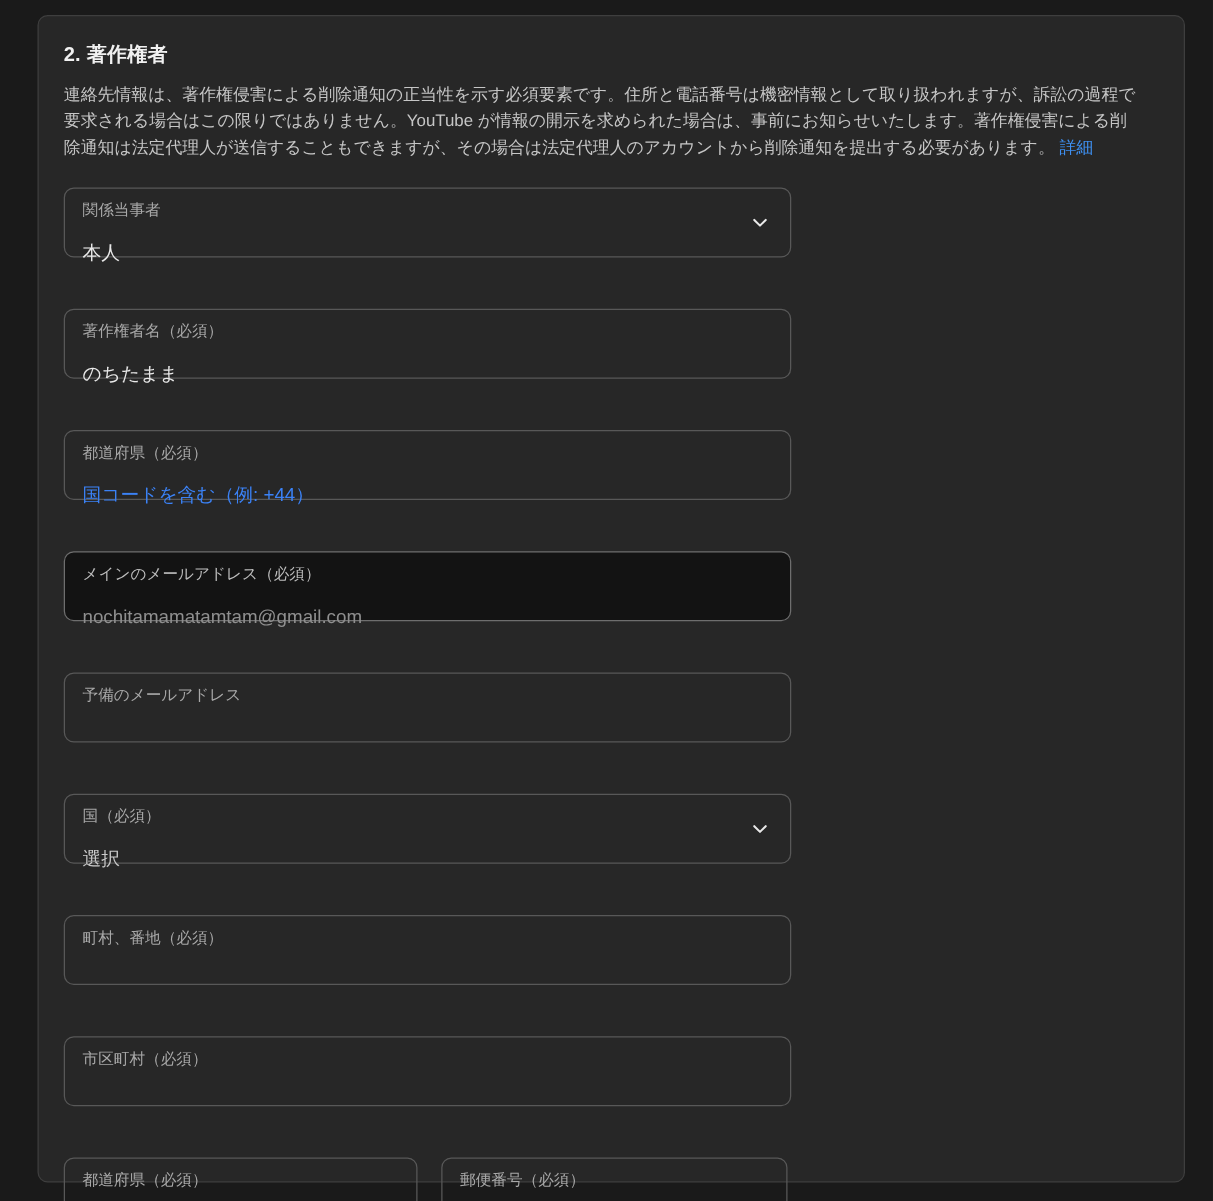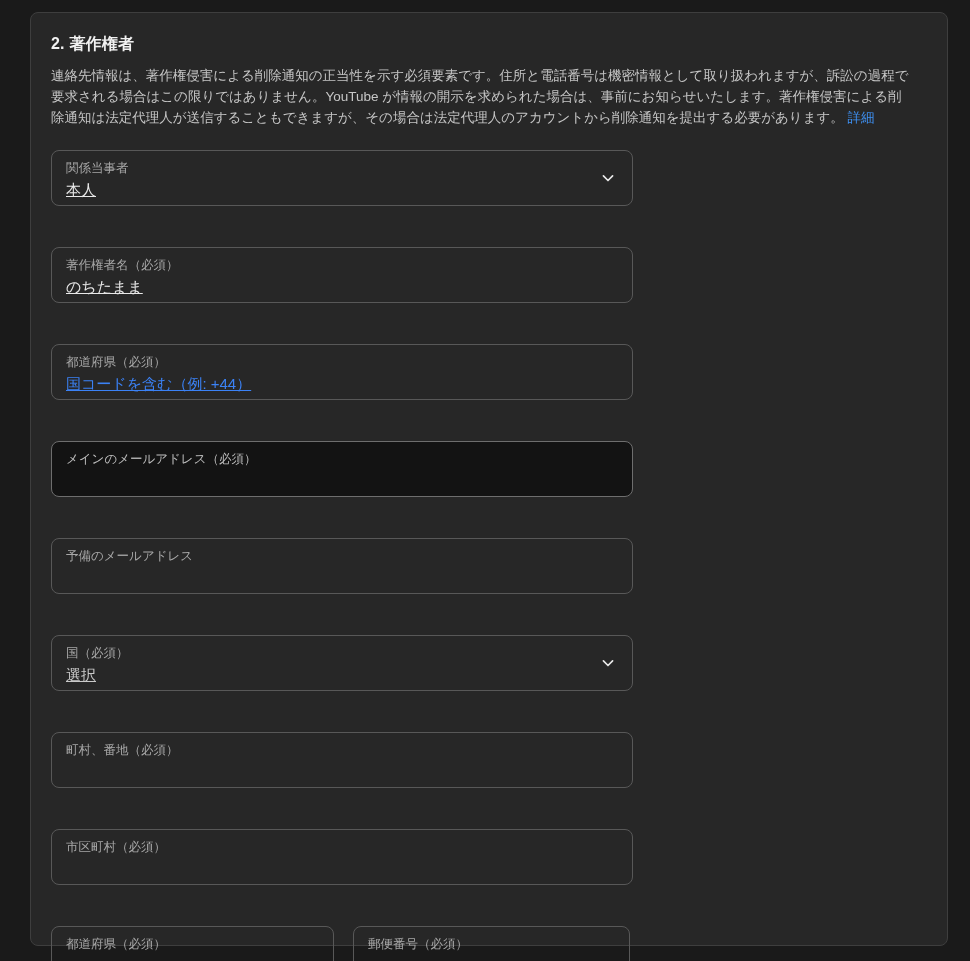--- a/index.html
+++ b/index.html
@@ -60,26 +60,25 @@
     border-color: #6e6e6e;
   }
   .field-label {
     font-size: 12.5px;
     line-height: 16px;
     color: #a8a8a8;
     white-space: nowrap;
   }
   .field.dark .field-label { color: #bdbdbd; }
   .field-value {
-    margin-top: 4px;
+    margin-top: 17px;
     font-size: 15px;
     line-height: 19px;
     color: #e9e9e9;
     white-space: nowrap;
-    text-decoration: underline;
   }
   .field-value.placeholder { color: #3b82f6; }
   .field-value.muted { color: #8f8f8f; }
   .field-value.dim { color: #c9c9c9; }
   .chevron {
     position: absolute;
     right: 14px;
     top: 50%;
     transform: translateY(-50%);
     width: 20px; height: 20px;
@@ -120,20 +119,21 @@
       <div class="field-value">のちたまま</div>
     </div>
 
     <div class="field">
       <div class="field-label">都道府県（必須）</div>
       <div class="field-value placeholder">国コードを含む（例: +44）</div>
     </div>
 
     <div class="field dark">
       <div class="field-label">メインのメールアドレス（必須）</div>
+      <div class="field-value muted">nochitamamatamtam@gmail.com</div>
     </div>
 
     <div class="field">
       <div class="field-label">予備のメールアドレス</div>
       <div class="field-value"></div>
     </div>
 
 
     <div class="field select">
       <div class="field-label">国（必須）</div>

